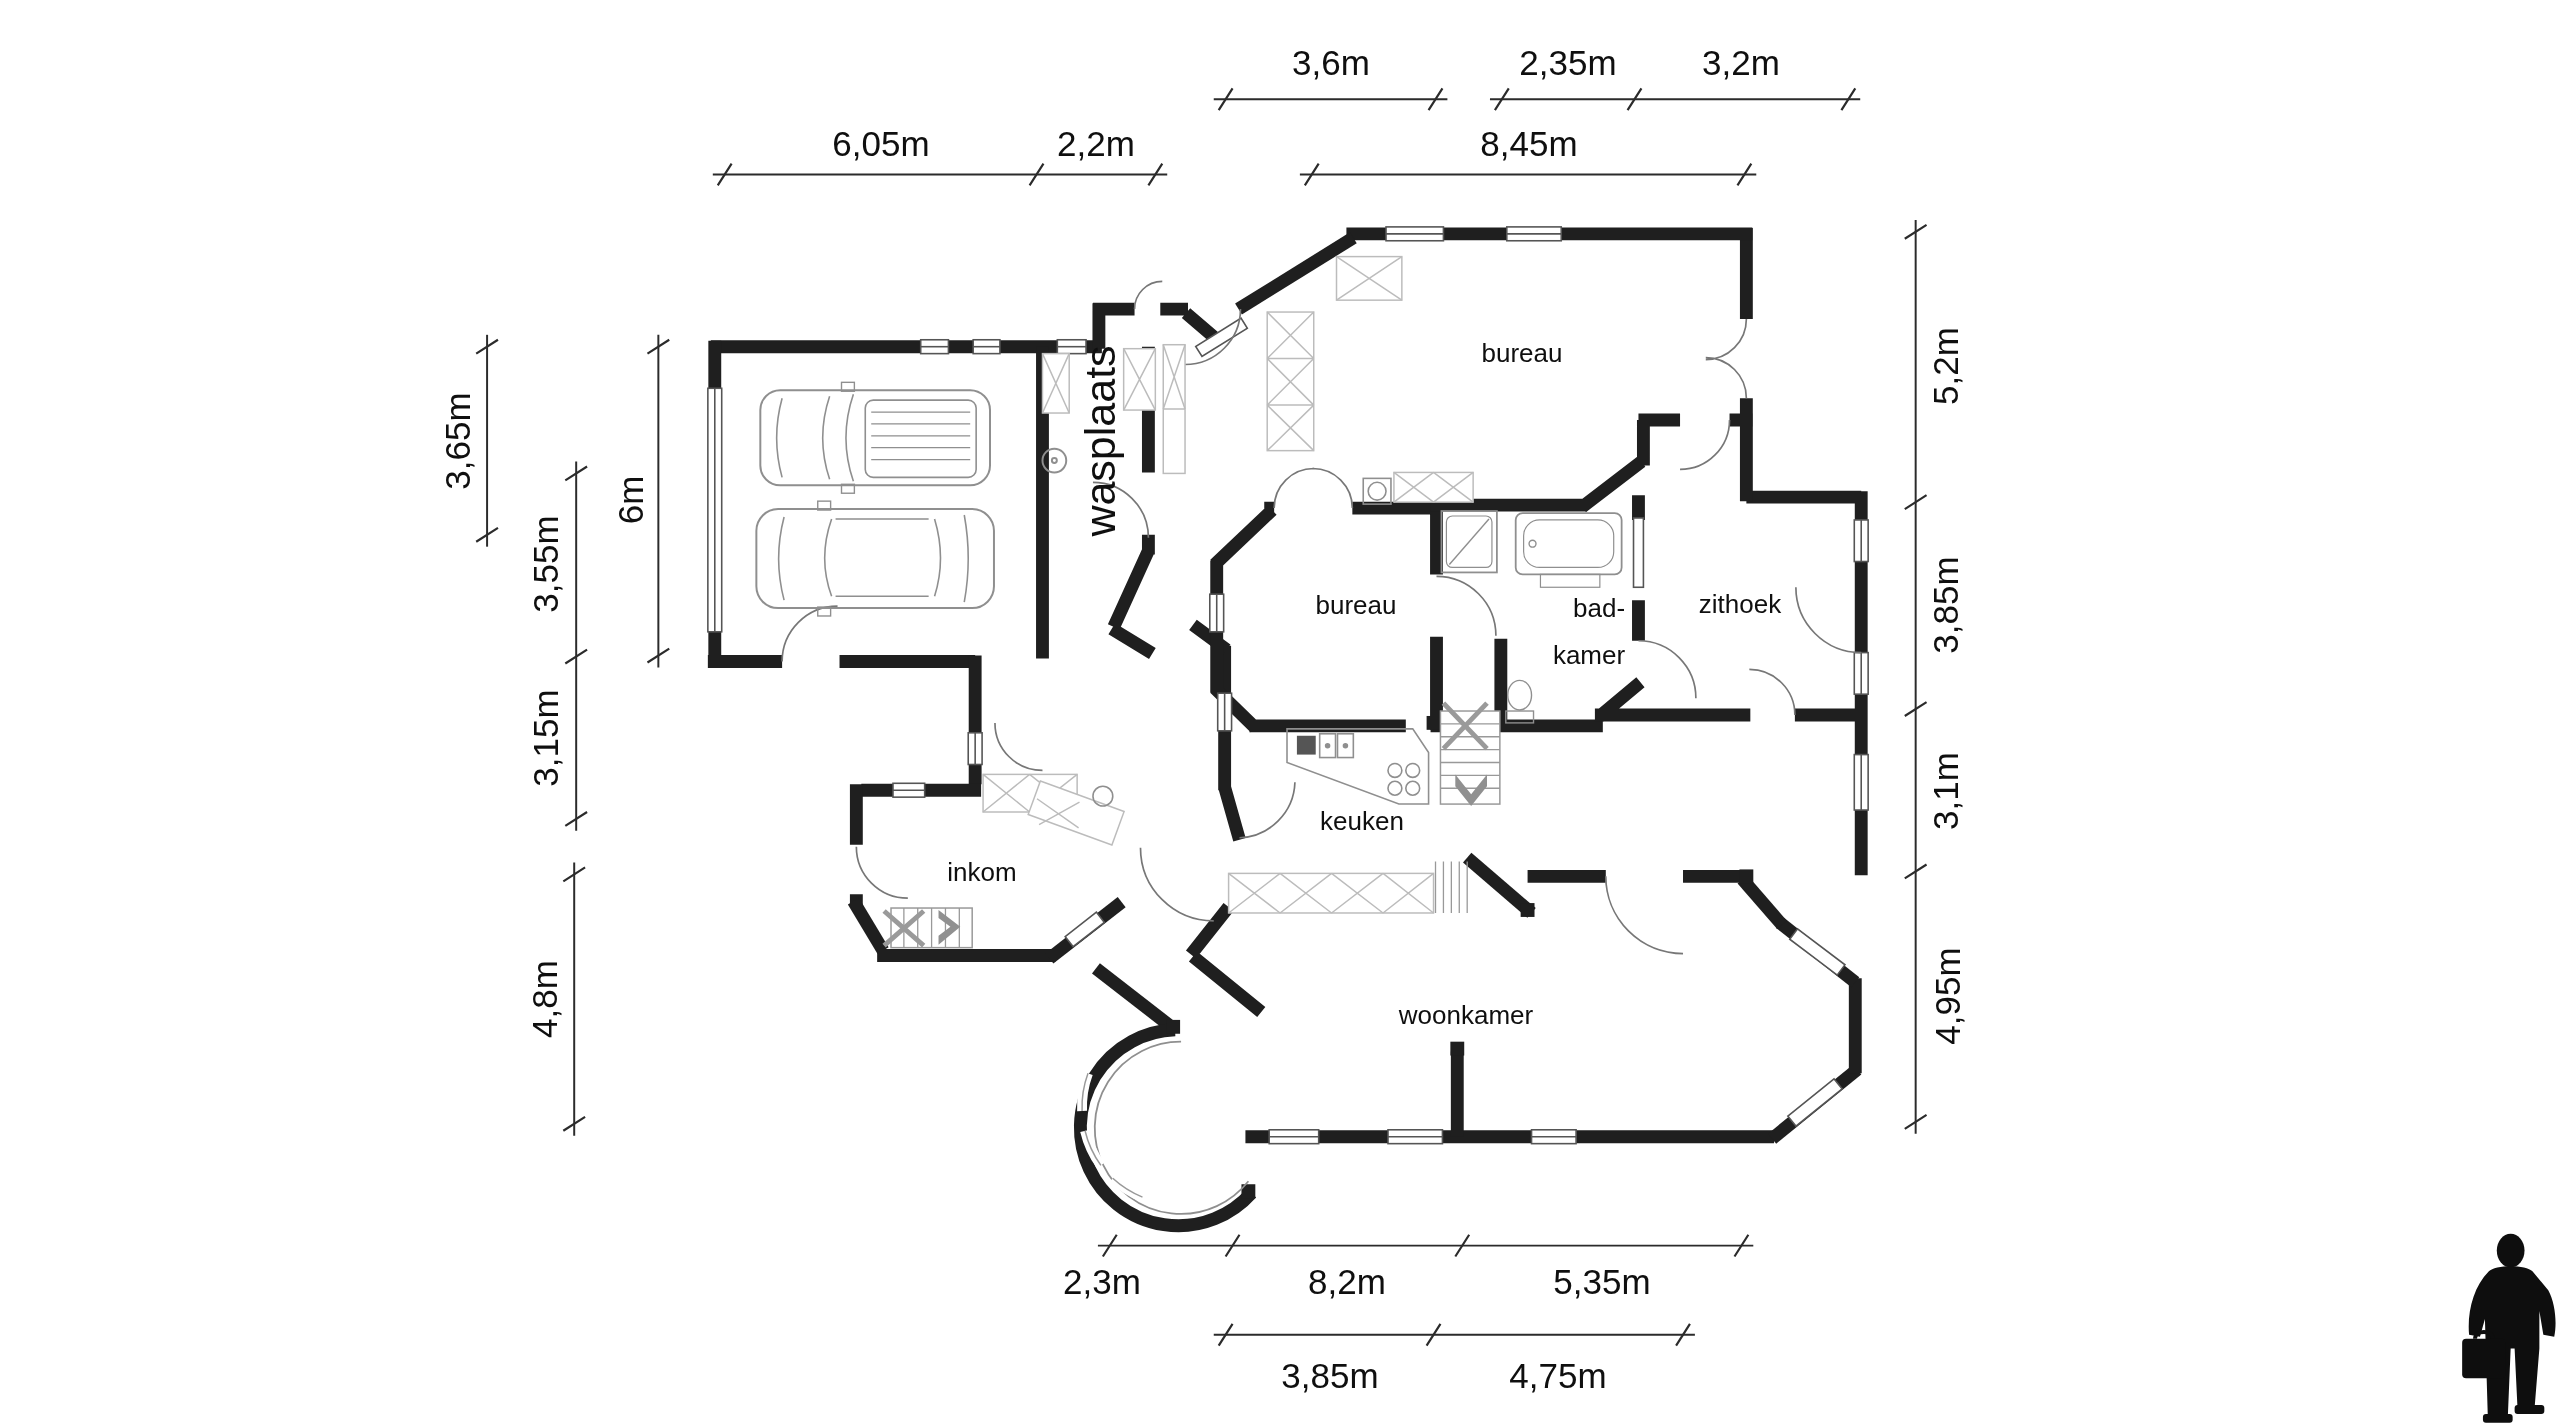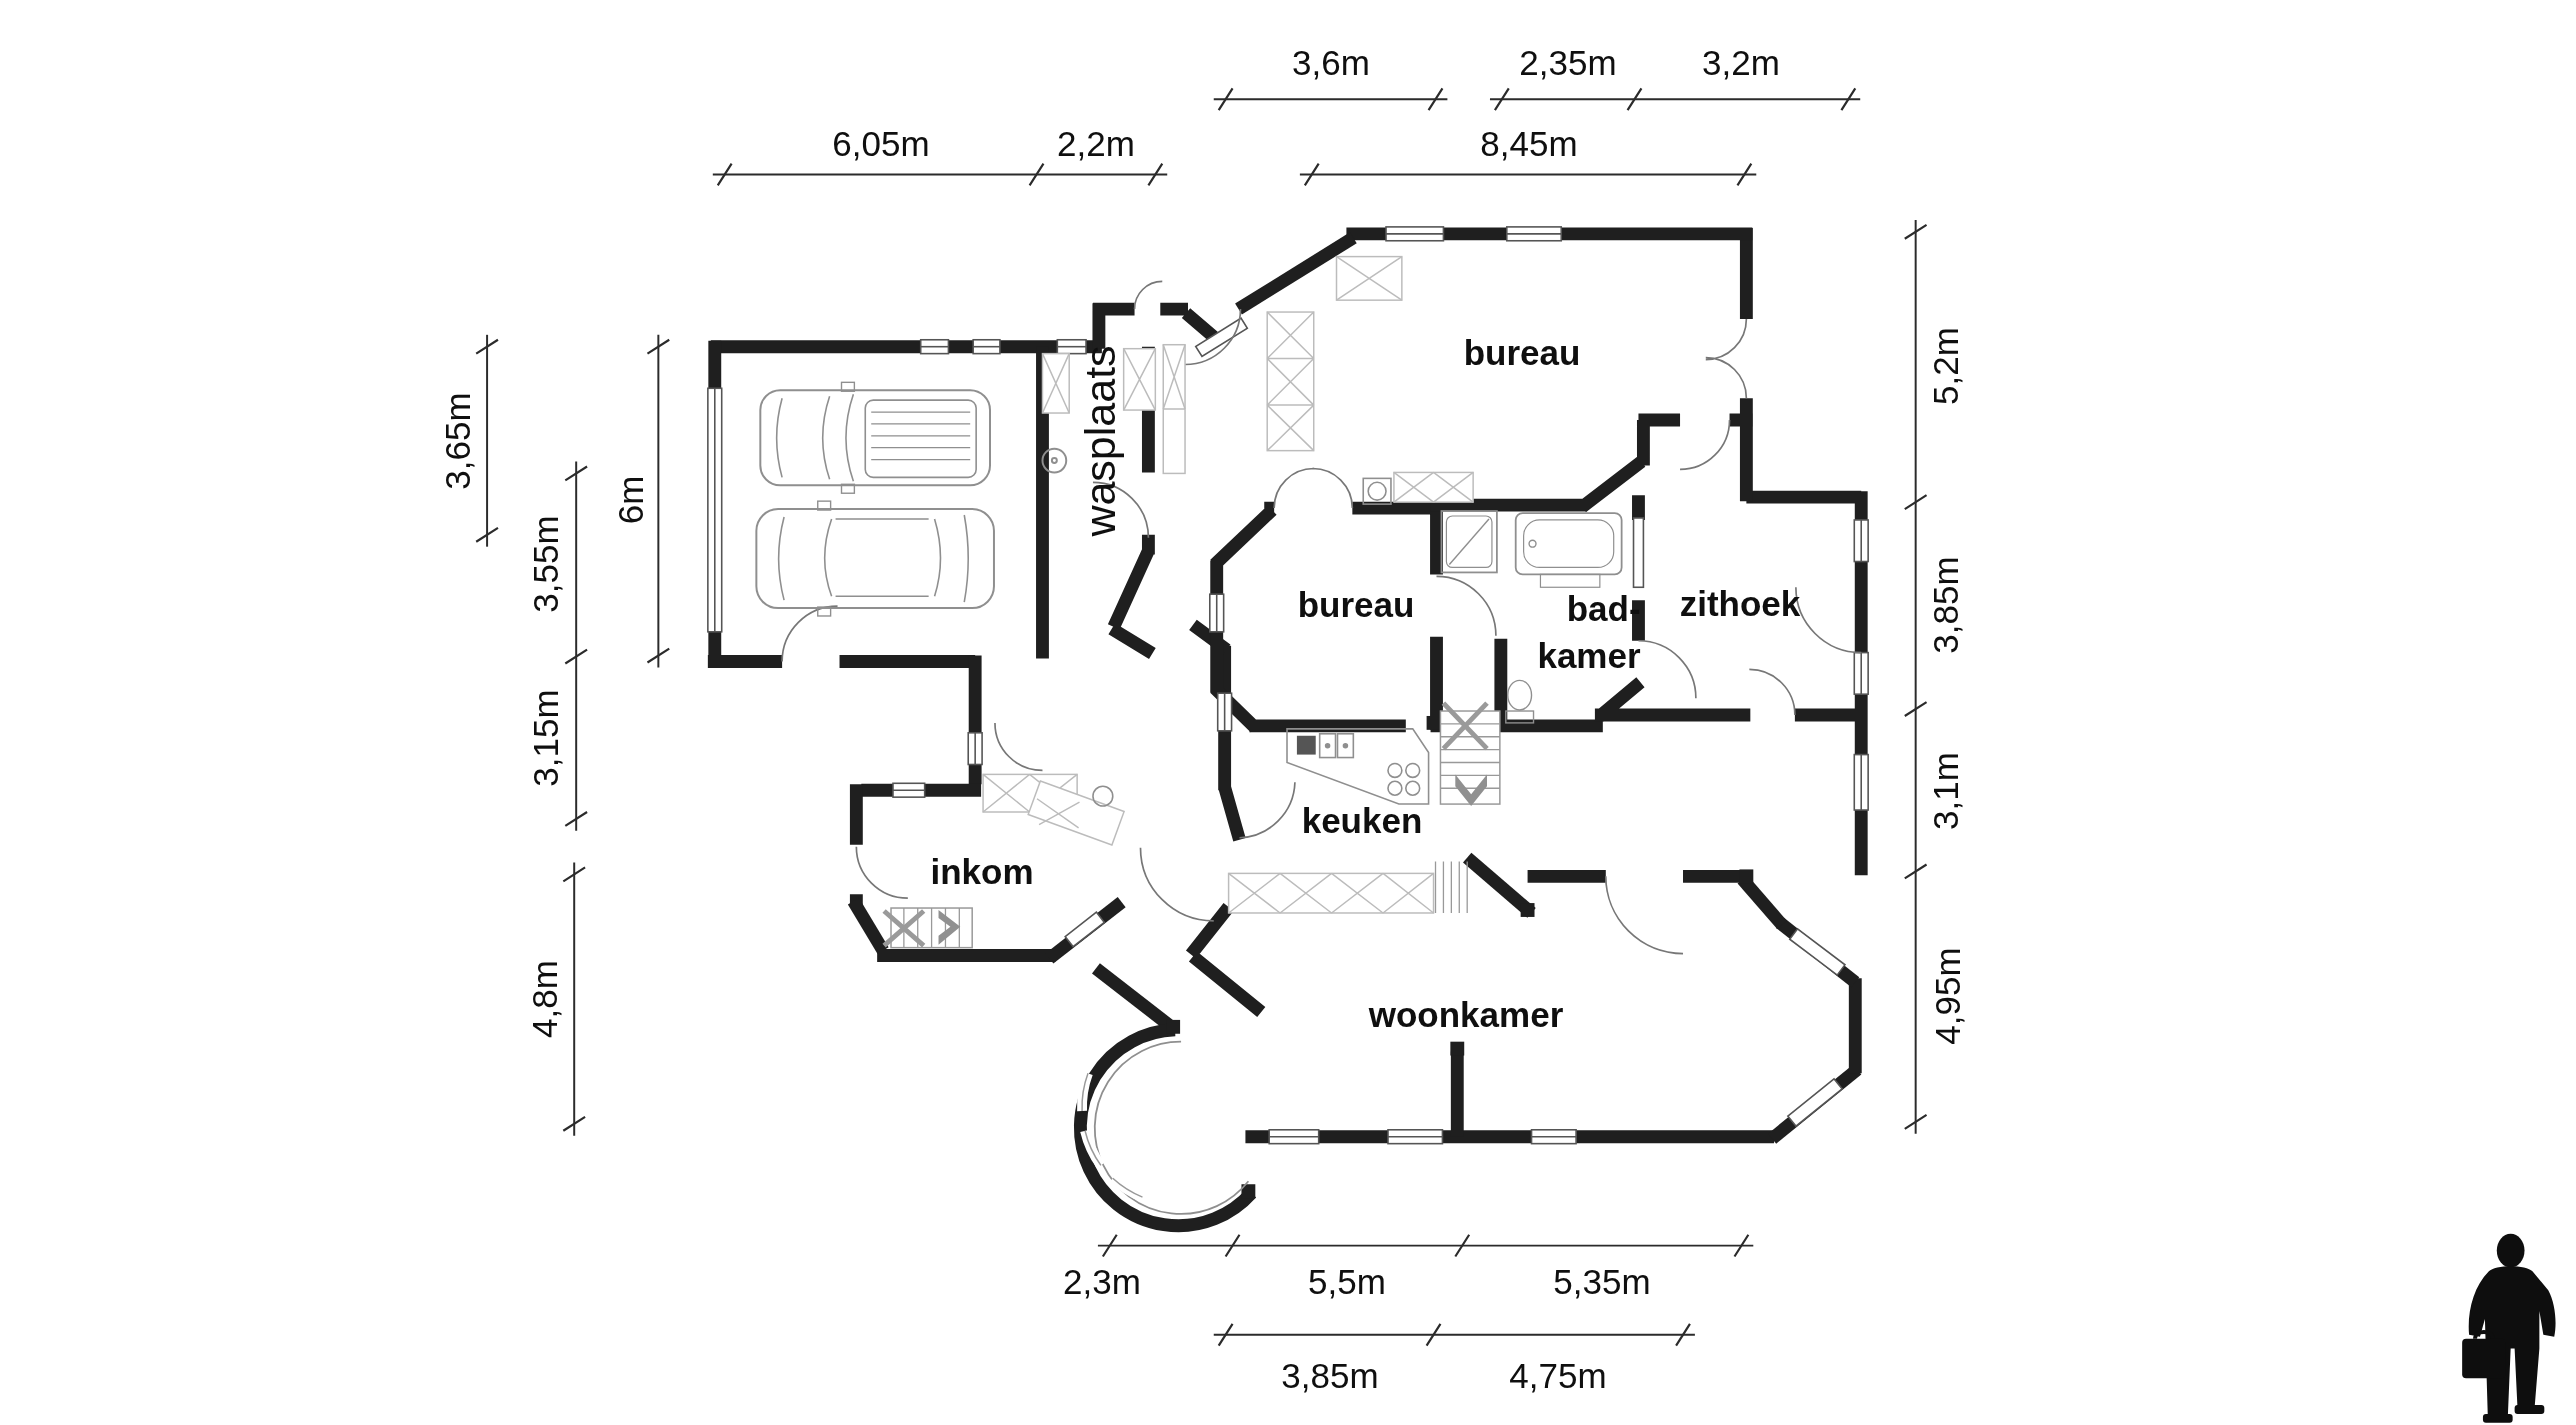--- a/index.html
+++ b/index.html
@@ -1,21 +1,21 @@
 <!DOCTYPE html>
 <html><head>
 <meta charset="utf-8">
 <style>
   html,body{margin:0;padding:0;background:#fff;}
   #stage{position:relative;width:2576px;height:1426px;background:#fff;overflow:hidden;
          font-family:"Liberation Sans",sans-serif;}
   #plan-svg{position:absolute;left:0;top:0;}
   .lbl{position:absolute;transform:translate(-50%,-50%);font-size:35px;color:#0f0f0f;
        white-space:nowrap;letter-spacing:0px;}
-  .room{font-size:35px;font-weight:bold;}
+  .room{font-size:26px;}
   .rot{transform:translate(-50%,-50%) rotate(-90deg);}
   .rot-room{transform:translate(-50%,-50%) rotate(-90deg);font-size:43px;}
   .two-line{text-align:right;line-height:47px;margin-left:8px;}
   #disclaimer{position:absolute;right:6px;bottom:2px;font-size:25px;color:#c6c6c6;
               white-space:nowrap;}
 </style>
 </head>
 <body>
 
 <div id="stage">
@@ -314,19 +314,19 @@
   <div class="lbl rot" style="left:546px;top:564px;">3,55m</div>
   <div class="lbl rot" style="left:546px;top:738px;">3,15m</div>
   <div class="lbl rot" style="left:545px;top:999px;">4,8m</div>
 
   <div class="lbl rot" style="left:1946px;top:366px;">5,2m</div>
   <div class="lbl rot" style="left:1946px;top:605px;">3,85m</div>
   <div class="lbl rot" style="left:1946px;top:791px;">3,1m</div>
   <div class="lbl rot" style="left:1948px;top:996px;">4,95m</div>
 
   <div class="lbl" style="left:1102px;top:1282px;">2,3m</div>
-  <div class="lbl" style="left:1347px;top:1282px;">5,5m</div>
+  <div class="lbl" style="left:1347px;top:1282px;">8,2m</div>
   <div class="lbl" style="left:1602px;top:1282px;">5,35m</div>
   <div class="lbl" style="left:1330px;top:1376px;">3,85m</div>
   <div class="lbl" style="left:1558px;top:1376px;">4,75m</div>
 
 </div>
 
 
 </body></html>

